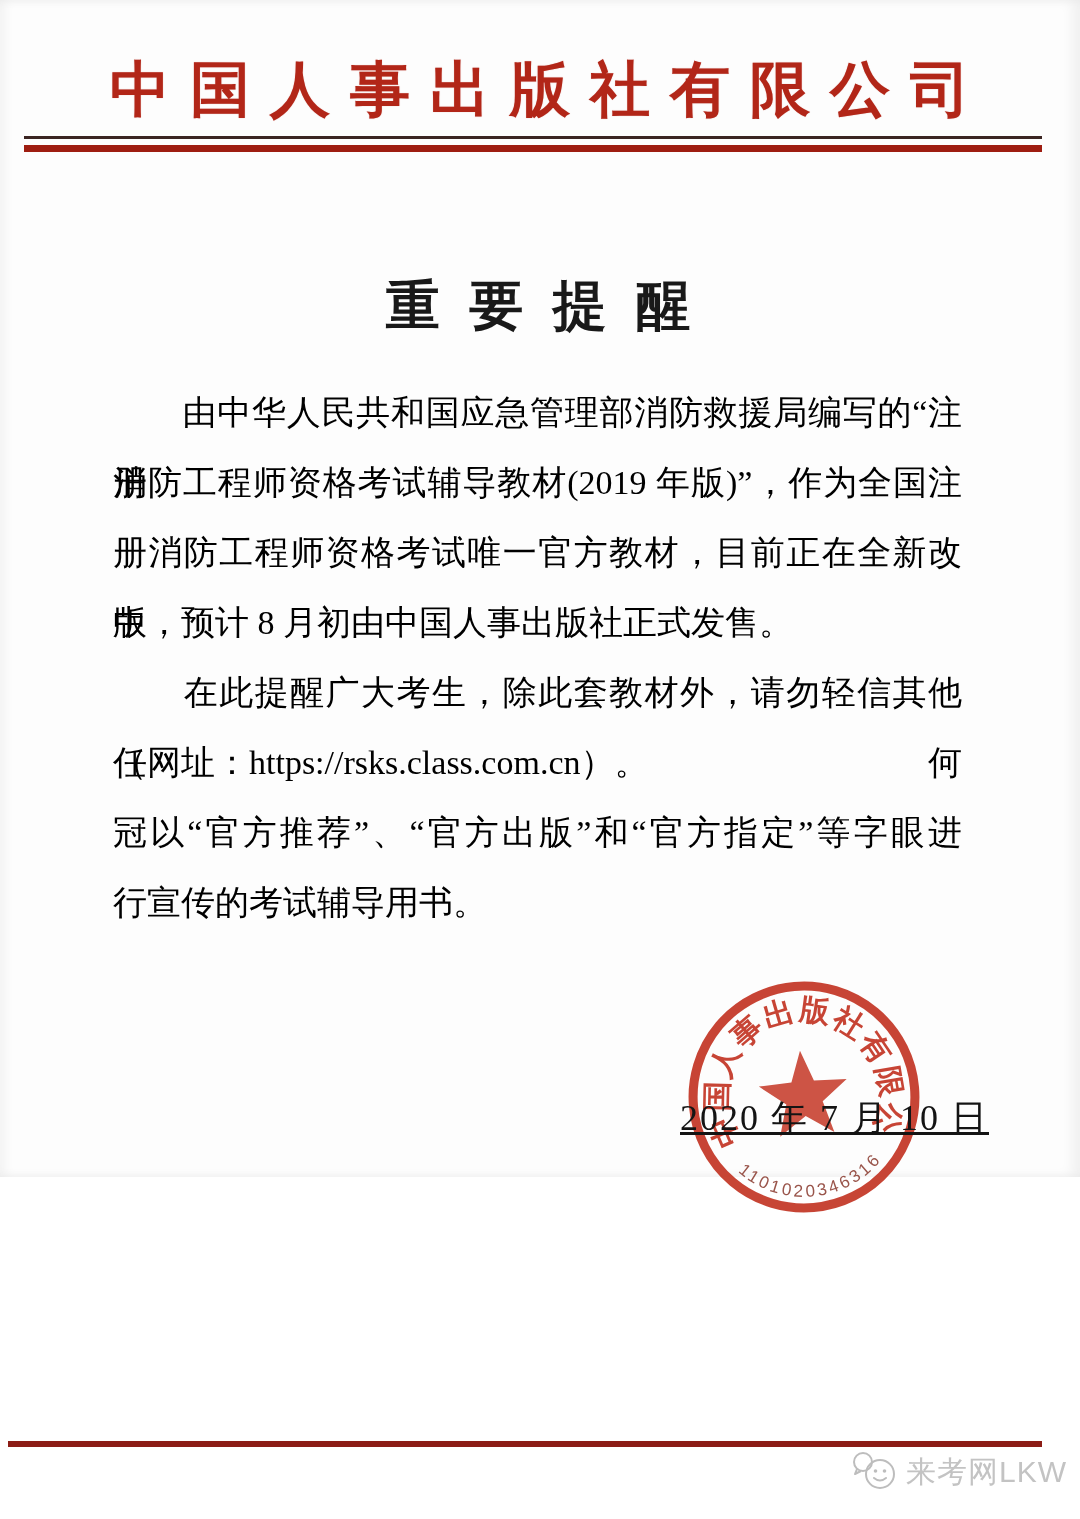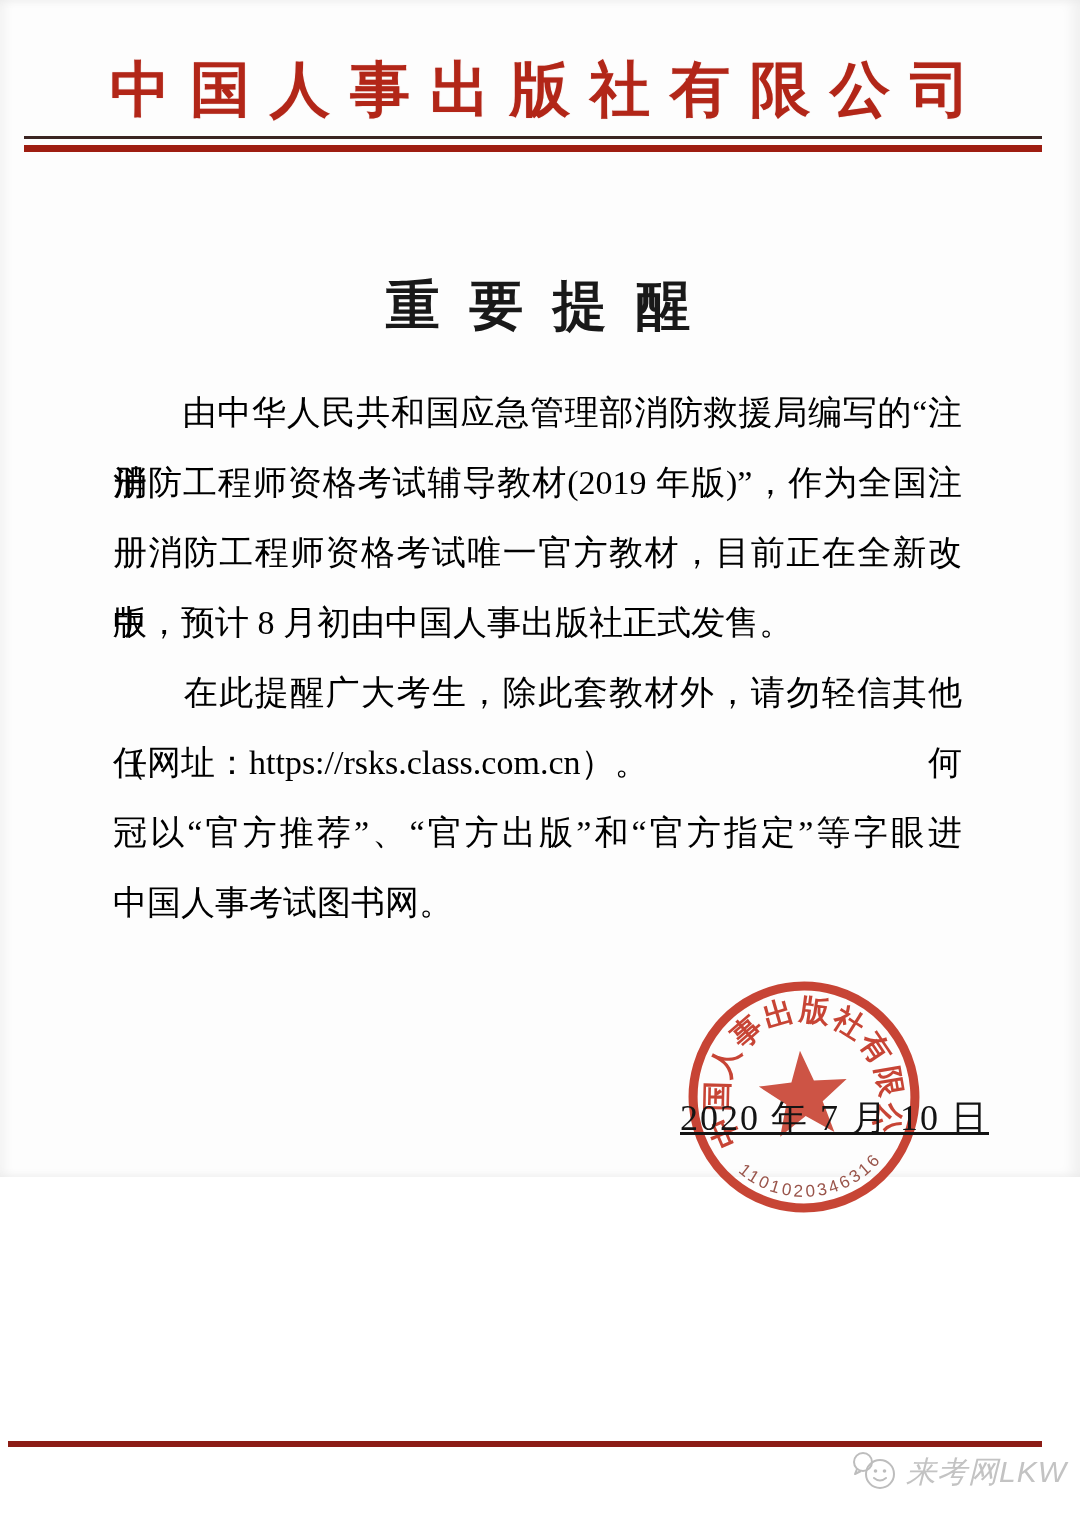--- a/index.html
+++ b/index.html
@@ -76,21 +76,20 @@
   }
   .watermark{
     position:absolute;left:850px;top:1450px;
     display:flex;align-items:center;gap:4px;
     z-index:1;
   }
   .watermark-label{
     font-size:30px;color:#c3c3c3;
     font-family:"Liberation Sans", sans-serif;
     letter-spacing:1px;
-    font-style:italic;
   }
 </style>
 </head>
 <body>
 
 <div class="page">
 
   <h1 class="company-header">中国人事出版社有限公司</h1>
 
   <div class="rule-thin"></div>
@@ -99,21 +98,21 @@
   <h2 class="notice-title">重 要 提 醒</h2>
 
   <div class="body-text">
     <div class="line stretch">　　由中华人民共和国应急管理部消防救援局编写的“注册</div>
     <div class="line stretch">消防工程师资格考试辅导教材(2019 年版)”，作为全国注</div>
     <div class="line stretch">册消防工程师资格考试唯一官方教材，目前正在全新改版</div>
     <div class="line">中，预计 8 月初由中国人事出版社正式发售。</div>
     <div class="line stretch">　　在此提醒广大考生，除此套教材外，请勿轻信其他任何</div>
     <div class="line">（网址：https://rsks.class.com.cn）。</div>
     <div class="line stretch">冠以“官方推荐”、“官方出版”和“官方指定”等字眼进</div>
-    <div class="line">中国人事考试图书网。</div>
+    <div class="line">行宣传的考试辅导用书。</div>
   </div>
 
   <div class="notice-date">2020 年 7 月 10 日</div>
 
   <svg class="seal" viewBox="0 0 240 240" xmlns="http://www.w3.org/2000/svg">
     <g transform="rotate(-5 120 120)" opacity="0.9">
       <circle cx="120" cy="120" r="110" fill="none" stroke="#c23120" stroke-width="9"></circle>
       <path id="sealArcTop" d="M 54.2 158 A 76 76 0 1 1 185.8 158" fill="none"></path>
       <path id="sealArcBottom" d="M 44.2 183.7 A 99 99 0 0 0 195.8 183.7" fill="none"></path>
       <text font-size="30" font-weight="bold" fill="#c23120" letter-spacing="2" font-family="Liberation Serif, serif">

